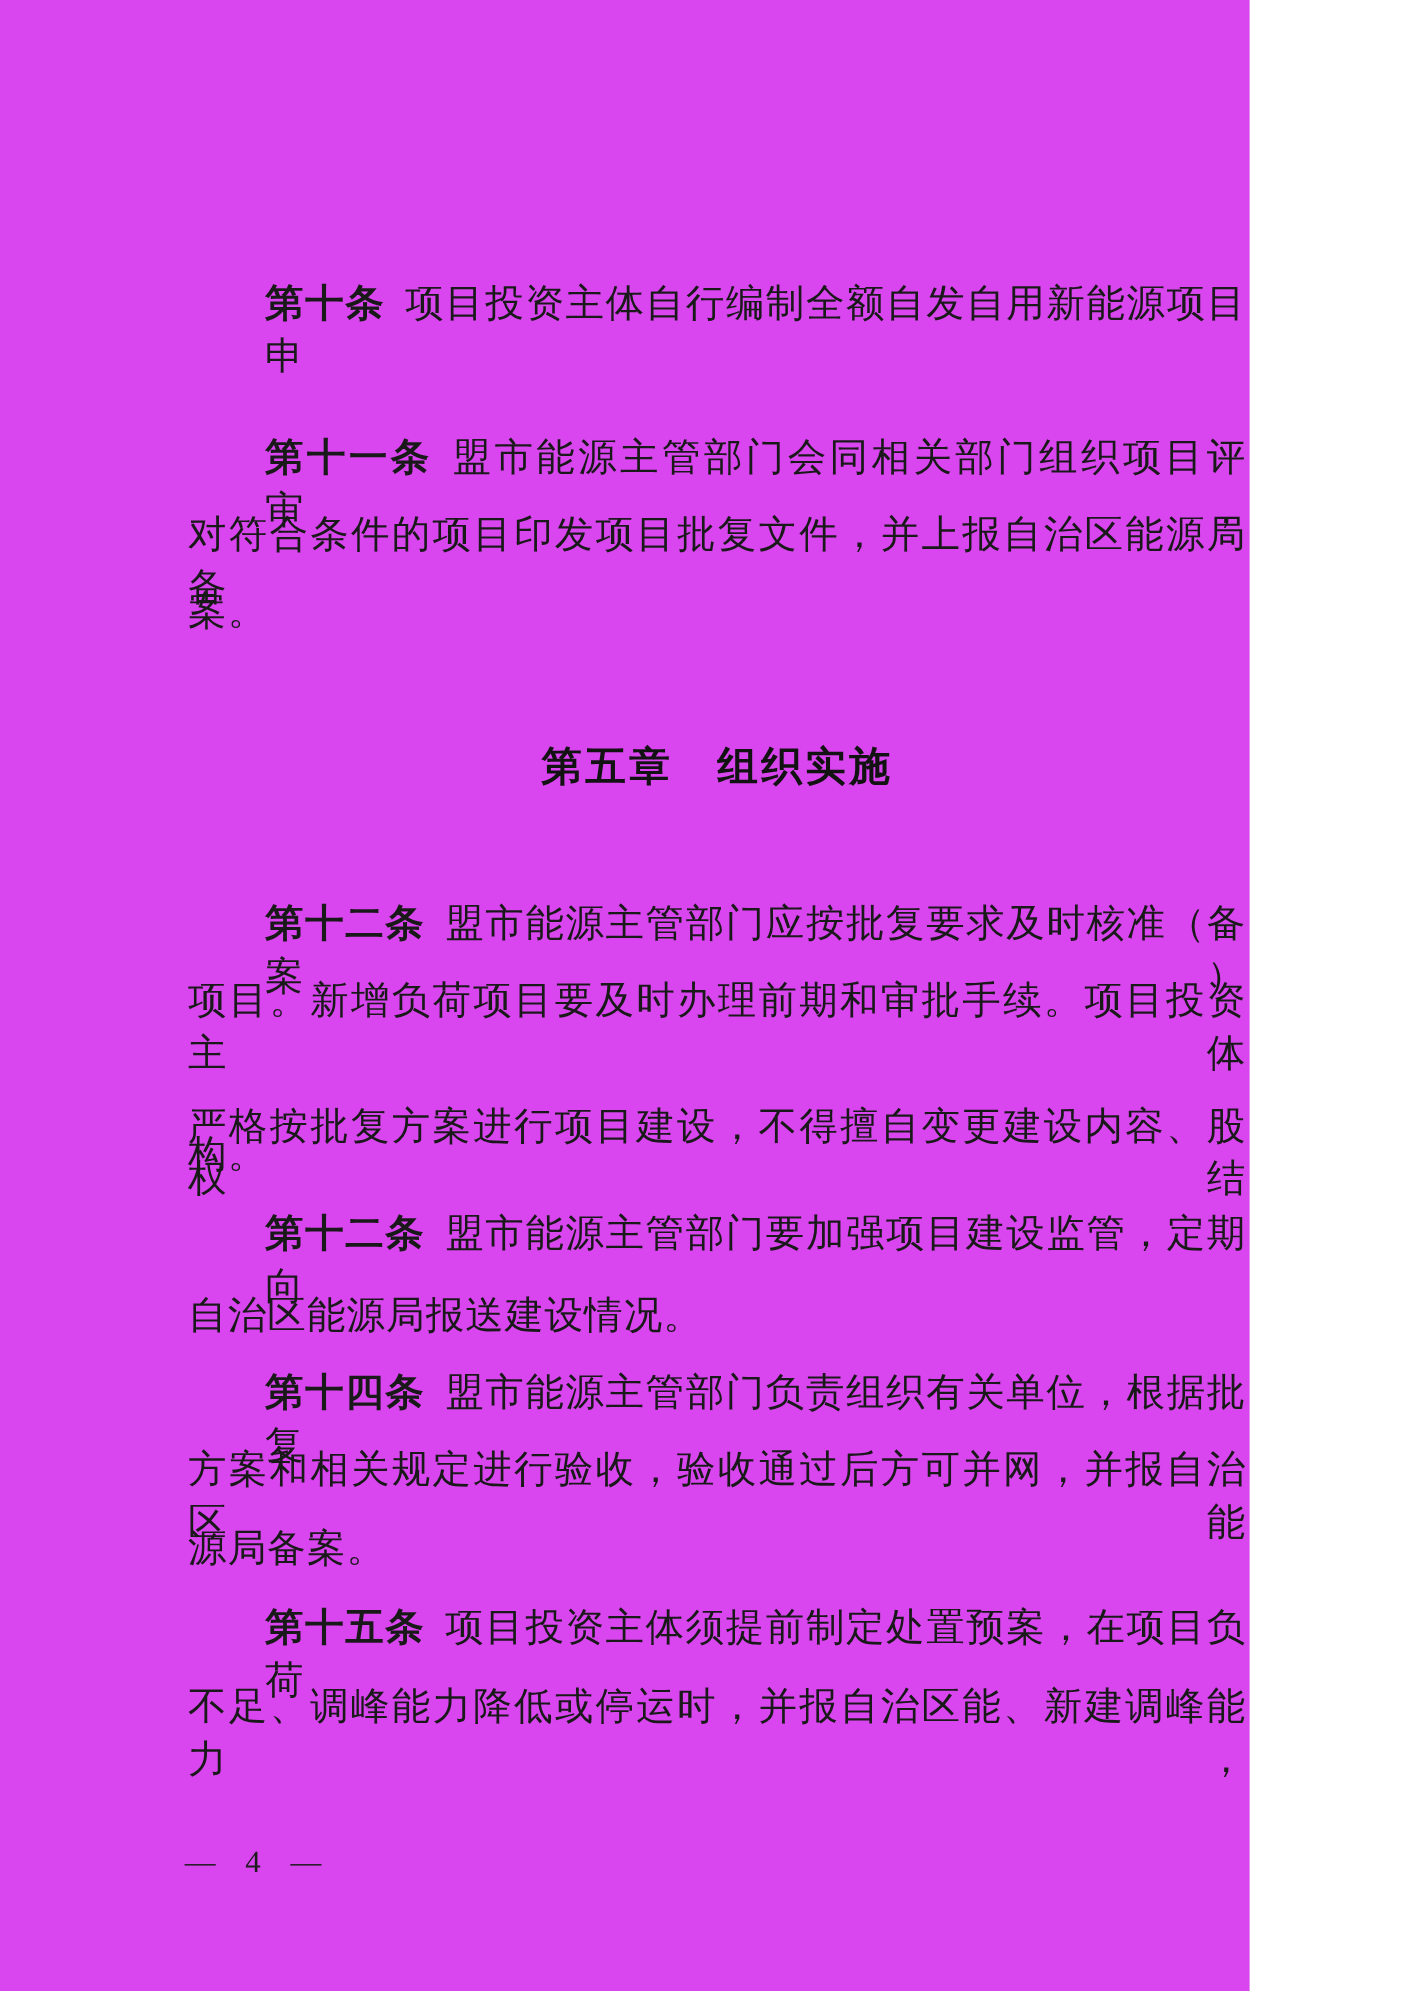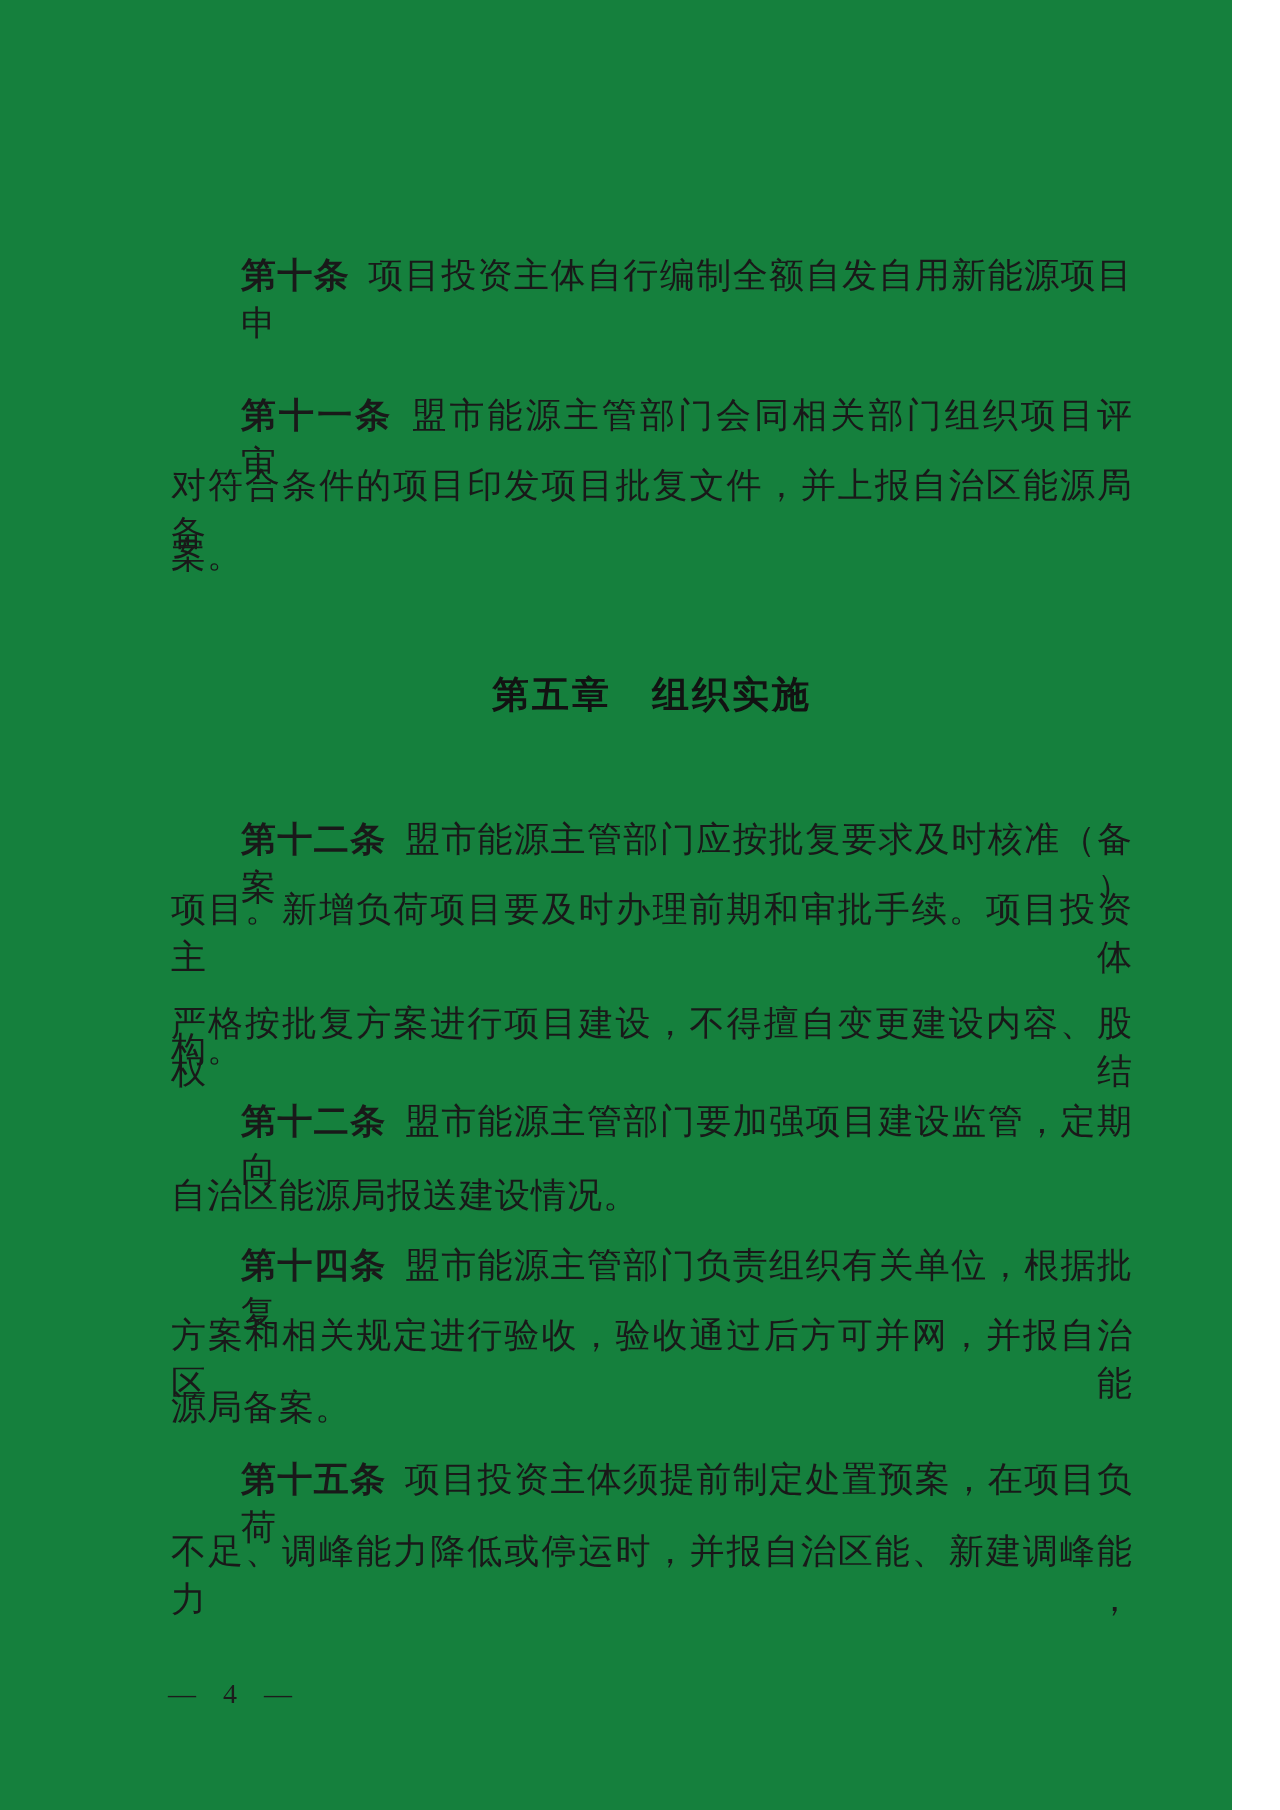--- a/index.html
+++ b/index.html
@@ -2,23 +2,23 @@
 <html><head>
 <meta charset="utf-8">
 <style>
   html, body {
     margin: 0;
     padding: 0;
     background: #ffffff;
   }
   .page {
     position: relative;
-    width: 1232px;
+    width: 1136px;
     height: 1810px;
-    background: #15803d;
+    background: #d946ef;
     overflow: hidden;
     font-family: "Liberation Serif", "DejaVu Serif", serif;
     color: #191919;
   }
   .line {
     position: absolute;
     left: 171px;
     width: 962px;
     height: 48px;
     line-height: 48px;
@@ -42,21 +42,21 @@
   .chapter {
     position: absolute;
     left: 171px;
     width: 962px;
     height: 50px;
     line-height: 50px;
     text-align: center;
     font-size: 37px;
     font-weight: bold;
     letter-spacing: 3px;
-    font-family: Liberation Mono, monospace;
+    font-family: Liberation Sans, sans-serif;
     color: #121212;
   }
   .pagenum {
     position: absolute;
     left: 168px;
     top: 1678px;
     font-size: 28px;
     letter-spacing: 10px;
     color: #1c1c1c;
     font-family: "Liberation Serif", "DejaVu Serif", serif;

